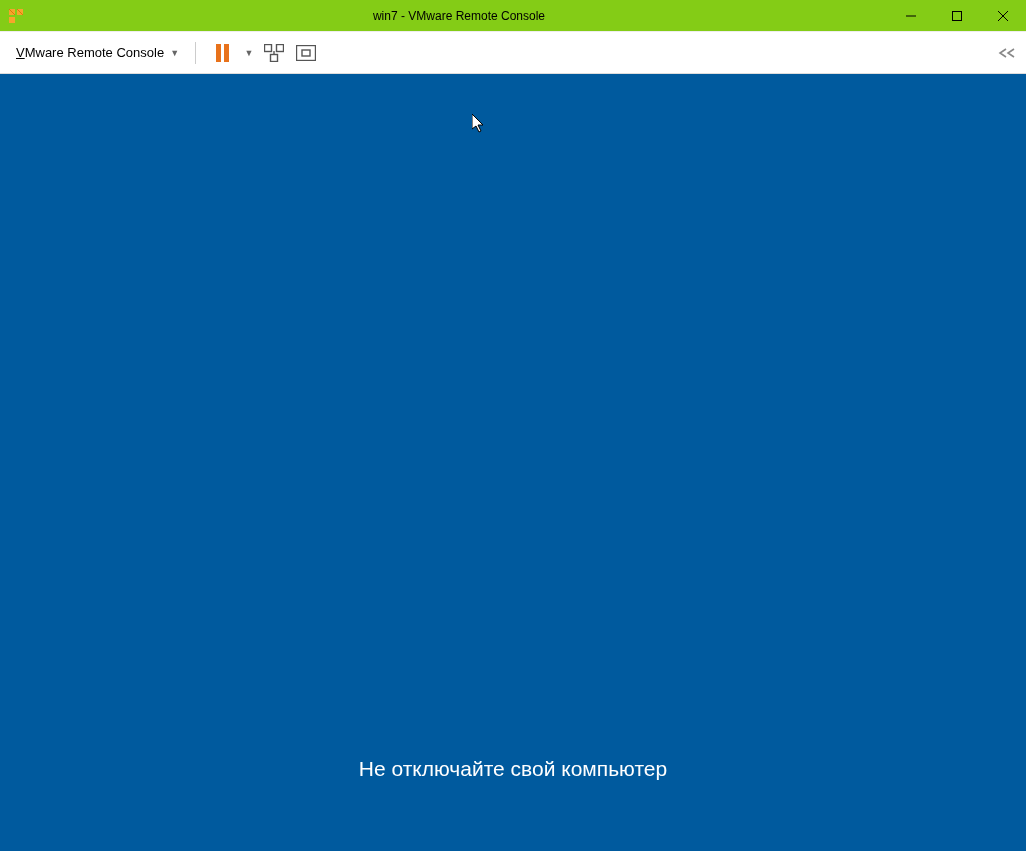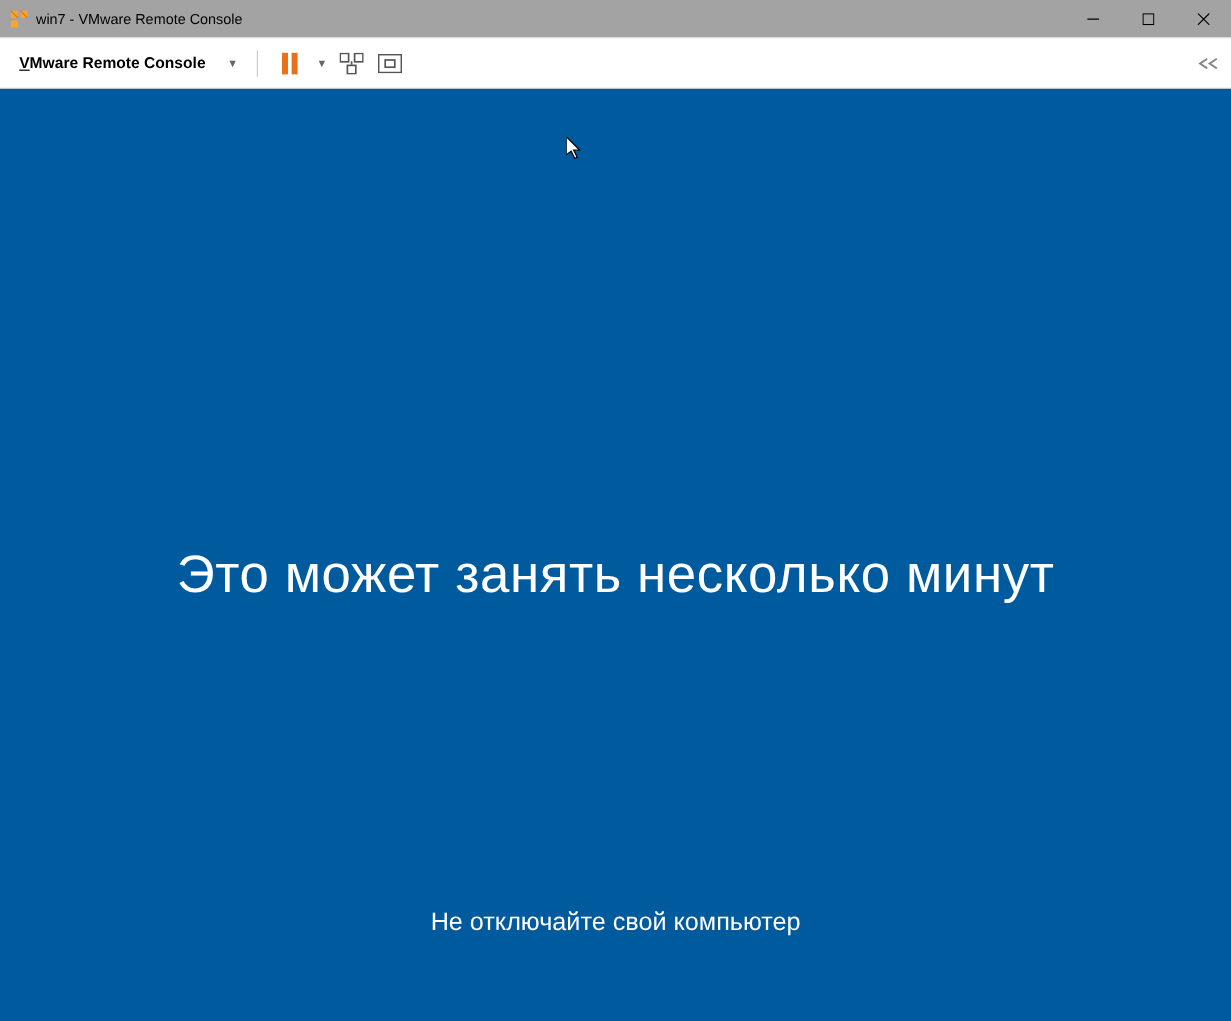--- a/index.html
+++ b/index.html
@@ -6,26 +6,27 @@
     body {
       font-family: 'Segoe UI', Tahoma, sans-serif;
       width: 1026px;
       height: 851px;
       overflow: hidden;
       background: #fff;
       position: relative;
     }
     .titlebar {
       height: 32px;
-      background: #a3a3a3;
+      background: #84cc16;
       display: flex;
       align-items: center;
       padding-left: 8px;
       position: relative;
       border-bottom: 1px solid #eee;
+      text-align: center;
     }
     .app-icon {
       width: 16px;
       height: 16px;
       margin-right: 6px;
       display: flex;
       align-items: center;
       justify-content: center;
     }
     .window-title {
@@ -54,22 +55,21 @@
       border-bottom: 1px solid #ddd;
       position: relative;
     }
     .menu-btn {
       font-size: 13px;
       color: #000;
       padding: 4px 6px;
       cursor: pointer;
       display: flex;
       align-items: center;
-      gap: 16px;
-      font-weight: bold;
+      gap: 4px;
     }
     .menu-btn .underline { text-decoration: underline; }
     .toolbar-sep {
       width: 1px;
       height: 22px;
       background: #ccc;
       margin: 0 10px;
     }
     .toolbar-icon-btn {
       width: 28px;
@@ -203,19 +203,18 @@
 
   <div class="collapse-btn">
     <svg width="18" height="10" viewBox="0 0 18 10">
       <polyline points="8,1 2,5 8,9" fill="none" stroke="#888" stroke-width="1.6"></polyline>
       <polyline points="16,1 10,5 16,9" fill="none" stroke="#888" stroke-width="1.6"></polyline>
     </svg>
   </div>
 </div>
 
 <div class="content-area">
-  <div class="main-message">Это может занять несколько минут</div>
   <div class="sub-message">Не отключайте свой компьютер</div>
 
   <svg class="mouse-cursor" width="14" height="20" viewBox="0 0 14 20" style="left: 472px; top: 40px;">
     <path d="M0 0 L0 15 L4 12 L7 18 L9 17 L6 11 L11 11 Z" fill="#fff" stroke="#000" stroke-width="1"></path>
   </svg>
 </div>
 
 </body></html>

